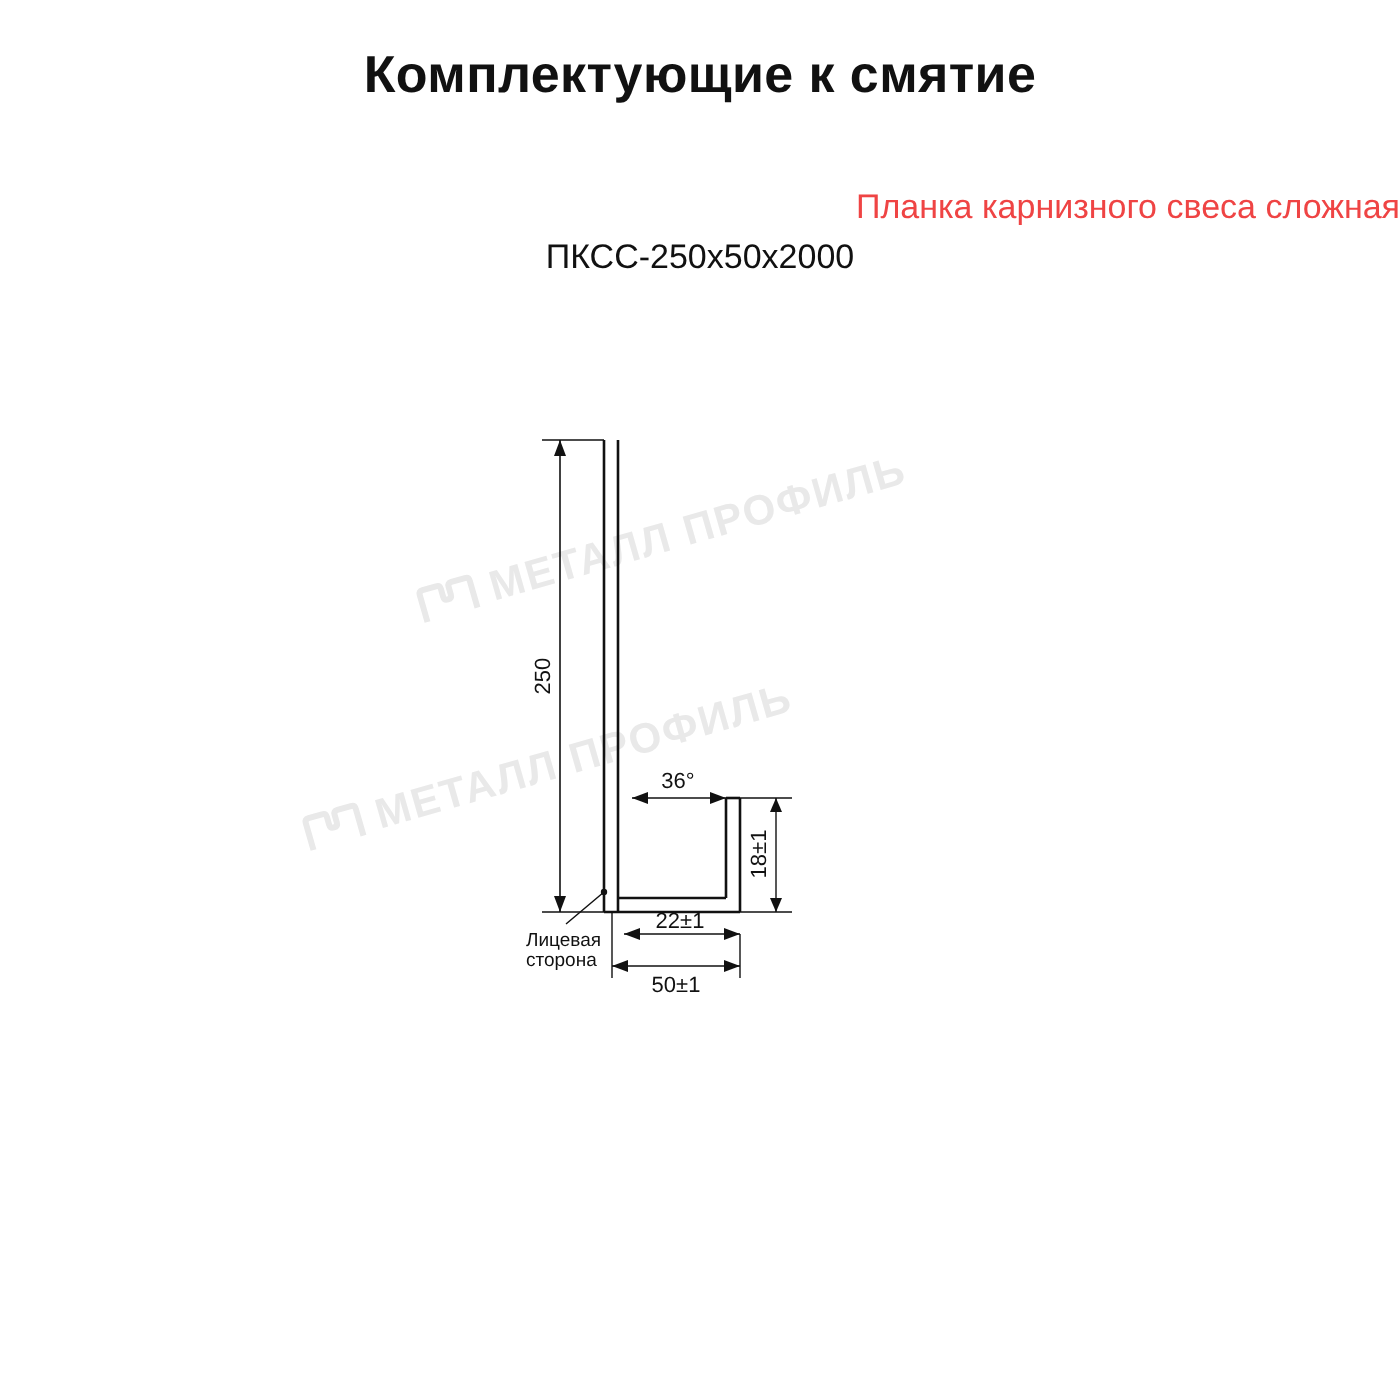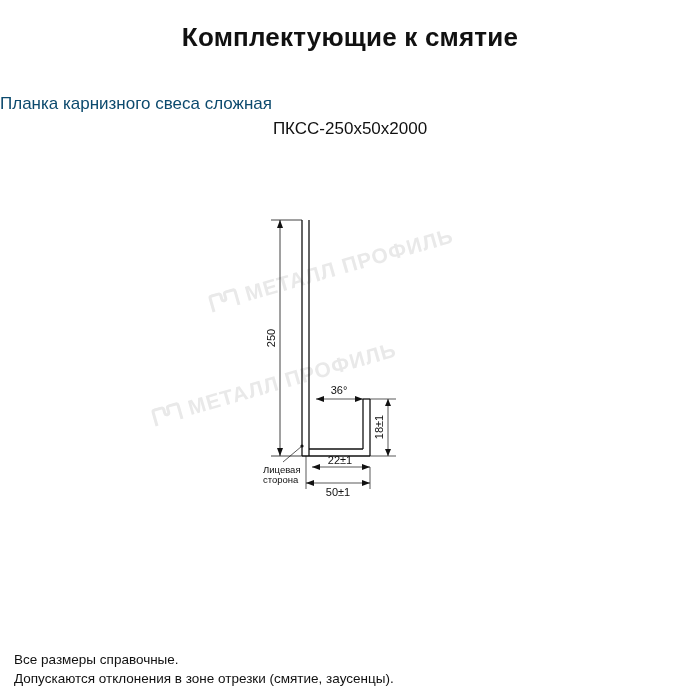--- a/index.html
+++ b/index.html
@@ -29,23 +29,23 @@
     font-size: 26px;
     font-weight: bold;
     letter-spacing: 0.2px;
     color: #111;
   }
   .subtitle1 {
     position: absolute;
     top: 94px;
     left: 0;
     width: 700px;
-    text-align: left;
+    text-align: right;
     font-size: 17px;
-    color: #0c4a6e;
+    color: #ef4444;
   }
   .subtitle2 {
     position: absolute;
     top: 119px;
     left: 0;
     width: 700px;
     text-align: center;
     font-size: 17px;
     color: #111;
   }
@@ -163,18 +163,14 @@
       <text x="218" y="312" font-size="11" text-anchor="middle">50±1</text>
 
       <line x1="182" y1="262" x2="163" y2="278" stroke="#111" stroke-width="0.7"></line>
       <circle cx="182" cy="262" r="1.6" fill="#111"></circle>
       <text x="143" y="289" font-size="9.5">Лицевая</text>
       <text x="143" y="299" font-size="9.5">сторона</text>
 
     </svg>
   </div>
 
-  <div class="footer">
-    <div>Все размеры справочные.</div>
-    <div>Допускаются отклонения в зоне отрезки (смятие, заусенцы).</div>
-  </div>
 
 </div>
 
 </body></html>

